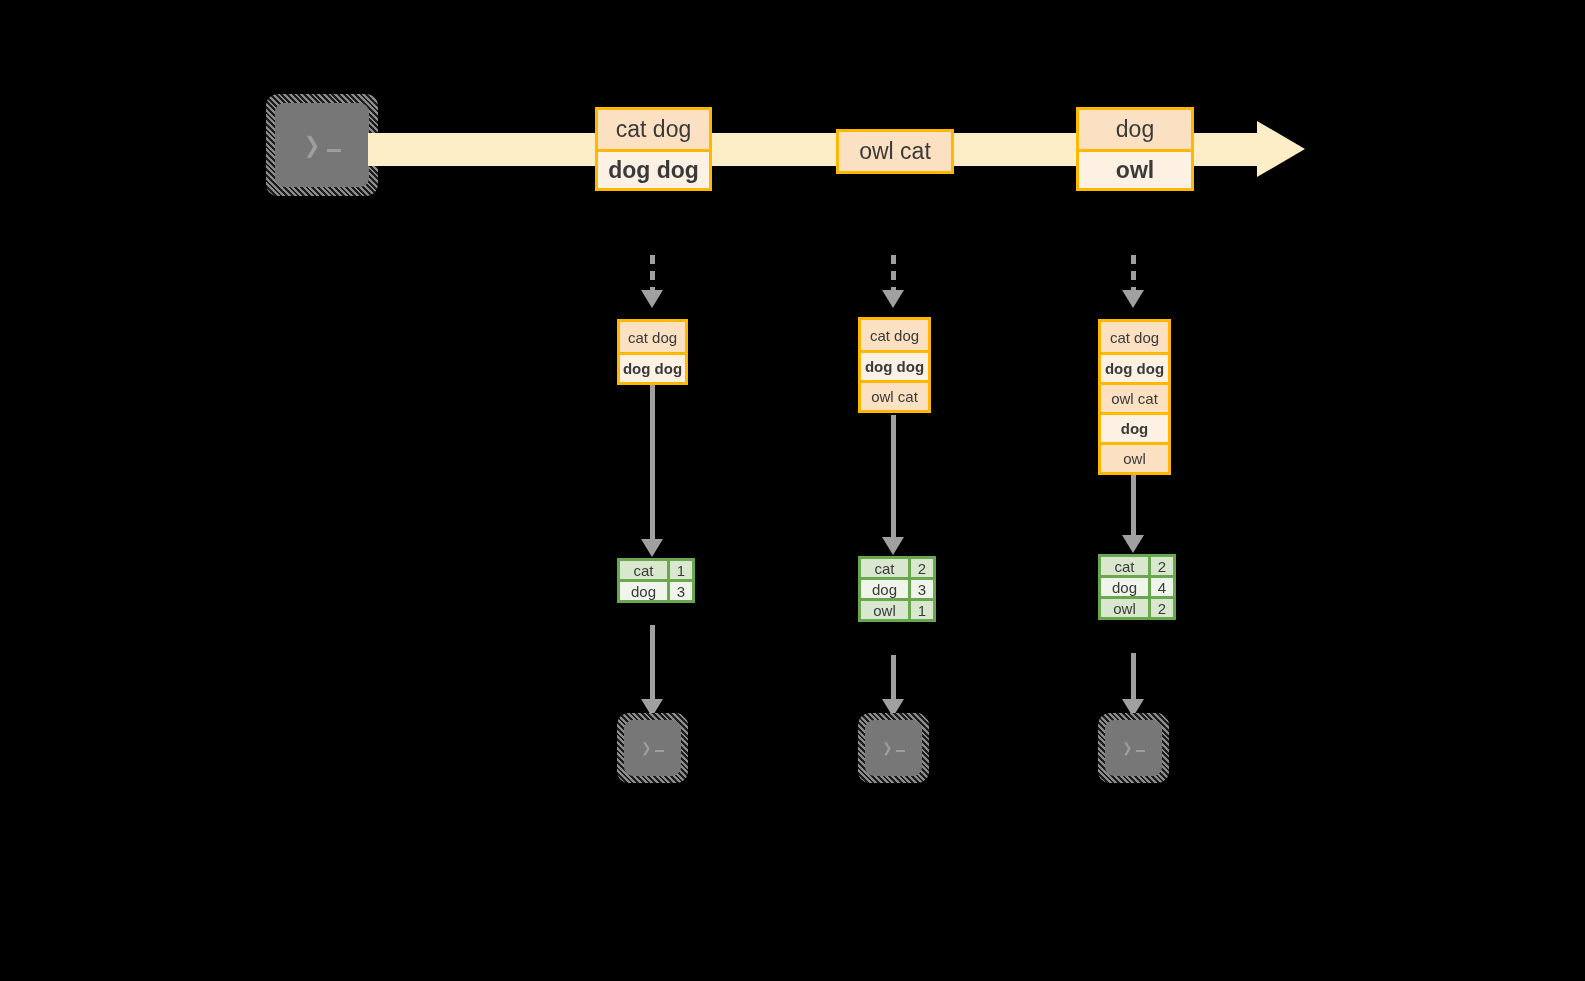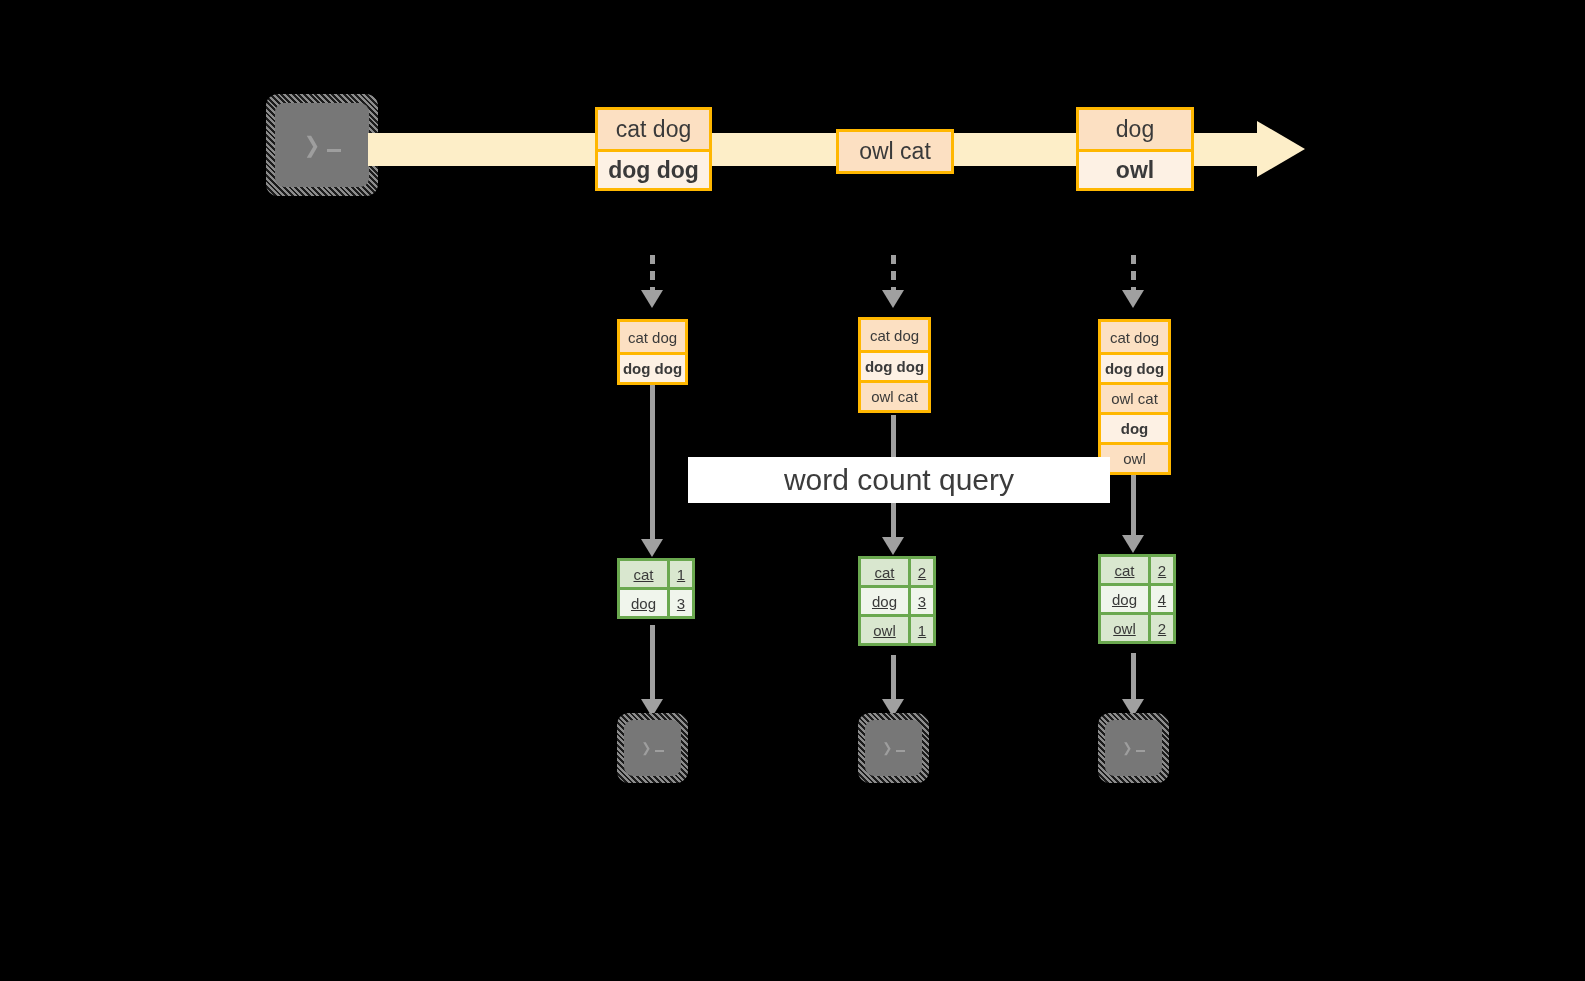--- a/index.html
+++ b/index.html
@@ -50,21 +50,21 @@
   .msgbox .row.plain{background:#fdf1e4;font-weight:bold;}
   .msgbox .row + .row{border-top:3px solid #ffb700;}
 
   .msgbox.top{}
   .msgbox.top .row{height:39px;font-size:23px;}
   .msgbox.stack .row{height:30px;font-size:15px;}
 
   
   .restable{position:absolute;box-sizing:border-box;
      border:3px solid #6aa84f;background:#eef5e9;}
-  .restable .trow{display:flex;height:26px;text-decoration:underline;}
+  .restable .trow{display:flex;height:18px;}
   .restable .trow + .trow{border-top:3px solid #6aa84f;}
   .restable .trow.shade .cell{background:#d9e7cf;}
   .restable .trow.plain .cell{background:#f0f5ec;}
   .restable .cell{
      box-sizing:border-box;display:flex;align-items:center;justify-content:center;
      font-size:15px;color:#3a3a3a;}
   .restable .cell.word{width:47px;}
   .restable .cell.cnt{width:25px;border-left:3px solid #6aa84f;}
 
   
@@ -226,17 +226,14 @@
   <div class="term small" style="left:1098px;top:713px;width:71px;height:70px;">
     <div class="hatch"></div>
     <div class="face">
       <div class="glyph">
         <span class="gt">❯</span>
           <span class="ul"></span>
       </div>
     </div>
   </div>
 
-  <div class="banner" style="left:688px;top:457px;width:422px;height:46px;">
-    <span>word count query</span>
-  </div>
 
 </div>
 
 </body></html>

